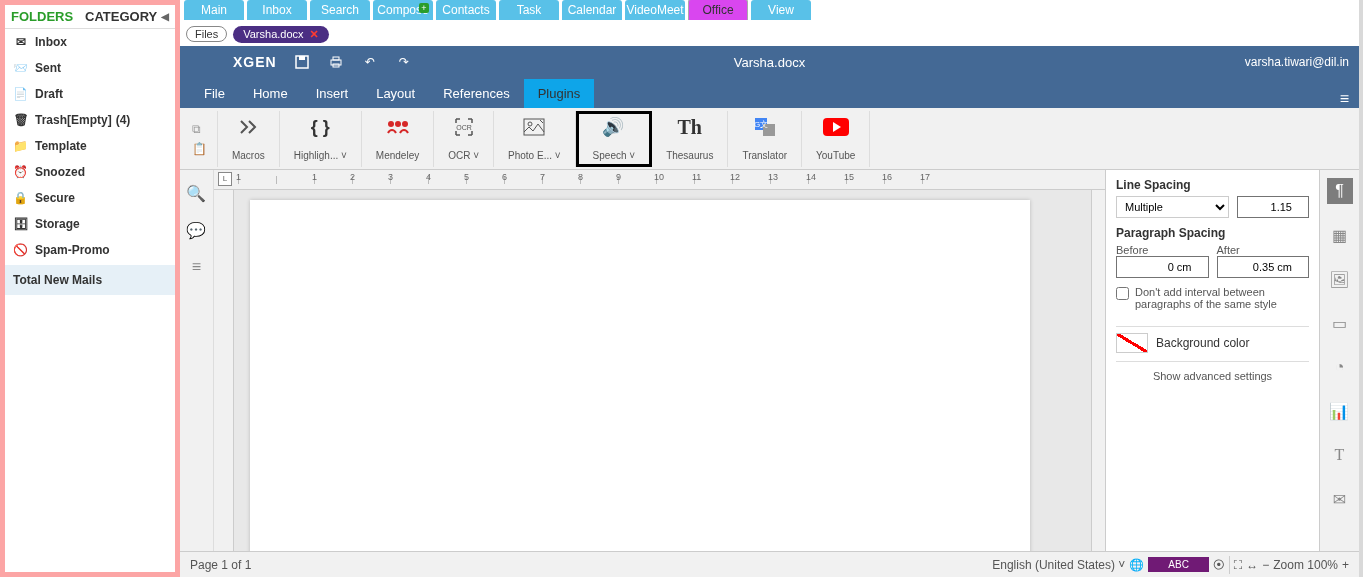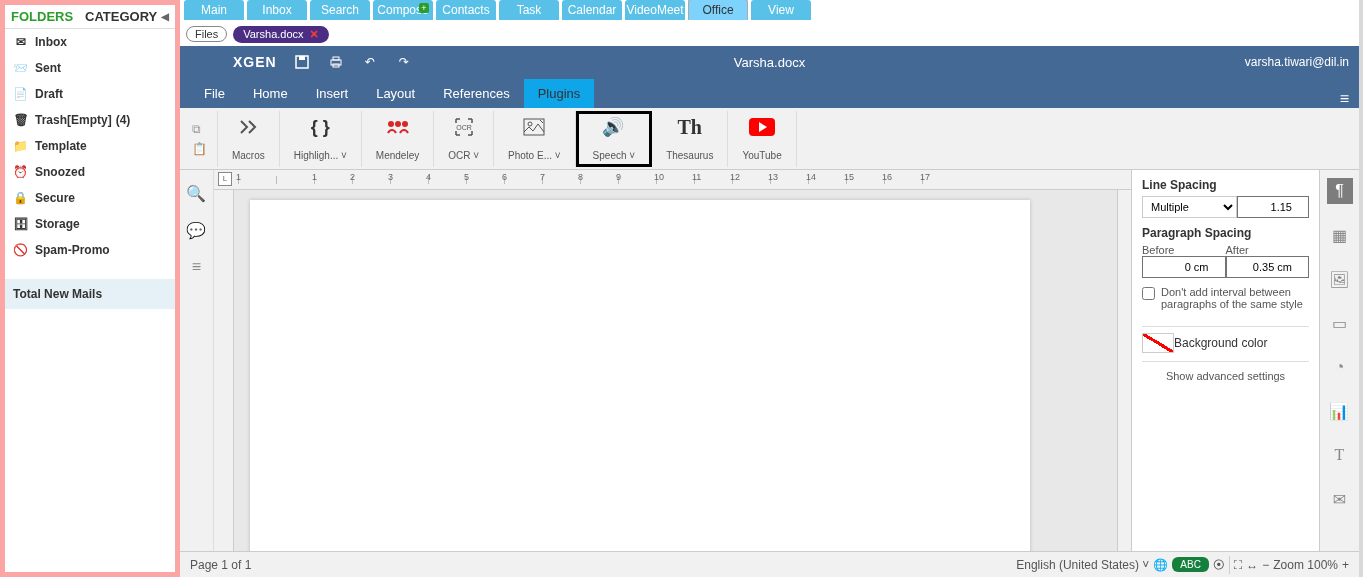--- a/index.html
+++ b/index.html
@@ -6,25 +6,25 @@
 body { font-family: Arial, sans-serif; font-size: 12px; color: #333; background: #fff; width: 1363px; height: 577px; overflow: hidden; position: relative; }
 .app { display: flex; width: 1363px; height: 577px; }
 .sidebar { width: 180px; border: 5px solid #fca5a5; background: #fff; }
 .sidebar-header { display: flex; align-items: center; padding: 4px 6px; border-bottom: 1px solid #ddd; font-weight: bold; font-size: 13px; }
 .sh-left { color: #2a9d2a; flex: 1; }
 .sh-right { color: #333; }
 .side-arrow { margin-left: 4px; color: #666; font-size: 10px; }
 .side-item { display: flex; align-items: center; padding: 6px 8px; cursor: pointer; font-weight: bold; }
 .side-item .ic { width: 16px; margin-right: 6px; display: inline-flex; justify-content: center; }
 .side-count { margin-left: 4px; font-weight: bold; }
-.total-mails { background: #e6f0f7; padding: 8px; font-weight: bold; color: #333; margin-top: 16px; }
+.total-mails { background: #e6f0f7; padding: 8px; font-weight: bold; color: #333; margin-top: 2px; }
 .main { flex: 1; display: flex; flex-direction: column; position: relative; border-right: 4px solid #d9d9d9; }
 .top-tabs { display: flex; gap: 3px; background: #fff; padding: 2px 4px; align-items: flex-end; height: 22px; }
 .top-tab { background: #59c1e8; color: #fff; padding: 3px 0; min-width: 60px; text-align: center; font-size: 12px; border-radius: 3px 3px 0 0; cursor: pointer; position: relative; }
-.top-tab.active { background: #7dd3fc; color: #333; border: 1px solid #aaa; border-bottom: none; }
+.top-tab.active { background: #d946ef; color: #333; border: 1px solid #aaa; border-bottom: none; }
 .top-tab .plus { position: absolute; right: 4px; top: 3px; width: 10px; height: 10px; background: #2a9d2a; color: #fff; font-size: 9px; line-height: 10px; text-align: center; border-radius: 2px; }
 .file-row { display: flex; align-items: center; gap: 6px; padding: 2px 6px; background: #fff; height: 24px; }
 .files-btn { border: 1px solid #888; padding: 1px 8px; border-radius: 10px; background: #fff; cursor: pointer; font-size: 11px; }
 .doc-chip { background: #4b2e83; color: #fff; padding: 2px 10px; border-radius: 10px; font-size: 11px; display: flex; align-items: center; gap: 6px; }
 .doc-chip .close { color: #ff3b30; font-weight: bold; cursor: pointer; }
 .editor-titlebar { background: #446995; color: #fff; height: 32px; display: flex; align-items: center; padding: 0 10px; position: relative; }
 .tb-left { display: flex; align-items: center; gap: 16px; margin-left: 43px; }
 .tb-center { position: absolute; left: 50%; transform: translateX(-50%); font-size: 13px; }
 .tb-right { margin-left: auto; font-size: 12px; }
 .tb-ic { width: 18px; height: 18px; display: inline-flex; align-items: center; justify-content: center; cursor: pointer; }
@@ -42,23 +42,23 @@
 .work-left { width: 34px; background: #f1f1f1; display: flex; flex-direction: column; align-items: center; gap: 18px; padding-top: 14px; border-right: 1px solid #ddd; }
 .wl-ic { color: #888; font-size: 16px; cursor: pointer; }
 .canvas-wrap { flex: 1; position: relative; display: flex; flex-direction: column; }
 .hruler { height: 20px; background: #f1f1f1; border-bottom: 1px solid #ccc; display: flex; align-items: center; padding-left: 24px; font-size: 9px; color: #666; position: relative; overflow: hidden; }
 .ruler-tab { position: absolute; left: 4px; top: 2px; width: 14px; height: 14px; border: 1px solid #888; background: #fff; font-size: 8px; text-align: center; line-height: 12px; }
 .canvas-body { flex: 1; display: flex; overflow: hidden; }
 .vruler { width: 20px; background: #f1f1f1; border-right: 1px solid #ccc; font-size: 9px; color: #666; display: flex; flex-direction: column; align-items: center; padding-top: 4px; }
 .paper-area { flex: 1; background: #e8e8e8; overflow: auto; position: relative; padding: 10px 16px; }
 .paper { background: #fff; width: 780px; min-height: 900px; box-shadow: 0 0 4px rgba(0,0,0,.2); }
 .vscroll { width: 14px; background: #f1f1f1; border-left: 1px solid #ccc; }
-.right-panel { width: 188px; background: #fff; border-left: 1px solid #ccc; padding: 8px 10px; font-size: 12px; }
+.right-panel { width: 214px; background: #fff; border-left: 1px solid #ccc; padding: 8px 10px; font-size: 12px; }
 .rp-title { font-weight: bold; margin-bottom: 4px; color: #333; }
-.rp-row { display: flex; margin-bottom: 8px; align-items: center; }
+.rp-row { display: flex; gap: 8px; margin-bottom: 8px; align-items: center; }
 .rp-sel { flex: 1; border: 1px solid #ccc; height: 22px; padding: 0 4px; font-size: 11px; background: #fff; }
 .rp-inp { width: 72px; border: 1px solid #737373; height: 22px; text-align: right; padding: 0 16px 0 4px; font-size: 11px; position: relative; }
 .rp-lbl { font-size: 11px; color: #555; }
 .rp-check { display: flex; align-items: flex-start; gap: 6px; font-size: 11px; color: #555; margin-bottom: 16px; }
 .rp-check input { margin-top: 1px; }
 .rp-swatch { width: 32px; height: 20px; border: 1px solid #ccc; background: linear-gradient(to top right, transparent 45%, red 45%, red 55%, transparent 55%); }
 .rp-link { text-align: center; color: #555; font-size: 11px; cursor: pointer; margin-top: 8px; }
 .right-icons { width: 40px; background: #f1f1f1; border-left: 1px solid #ccc; display: flex; flex-direction: column; align-items: center; gap: 18px; padding-top: 8px; }
 .ri-ic { color: #888; font-size: 16px; cursor: pointer; width: 26px; height: 26px; display: flex; align-items: center; justify-content: center; }
 .ri-ic.active { background: #7d7d7d; color: #fff; }
@@ -237,20 +237,30 @@
             <div class="rg-lbl">Speech ˅</div>
           </div>
           <div class="rib-grp">
             <div class="rg-ic">
               <span style="font-family:Georgia,serif;font-size:20px;font-weight:bold">Th</span>
             </div>
             <div class="rg-lbl">Thesaurus</div>
           </div>
           <div class="rib-grp">
             <div class="rg-ic">
+              <svg width="22" height="20" viewBox="0 0 22 20">
+                <rect x="1" y="1" width="12" height="12" fill="#4285f4"></rect>
+                <rect x="9" y="7" width="12" height="12" fill="#999"></rect>
+                <text x="7" y="10" text-anchor="middle" font-size="8" fill="#fff">G文</text>
+              </svg>
+            </div>
+            <div class="rg-lbl">Translator</div>
+          </div>
+          <div class="rib-grp">
+            <div class="rg-ic">
               <svg width="26" height="18" viewBox="0 0 26 18">
                 <rect x="0" y="0" width="26" height="18" rx="4" fill="#ff0000"></rect>
                 <path d="M10 4v10l8-5z" fill="#fff"></path>
               </svg>
             </div>
             <div class="rg-lbl">YouTube</div>
           </div>
         </div>
     </div>
 
@@ -370,21 +380,21 @@
         <span class="ri-ic" style="font-family:serif">T</span>
         <span class="ri-ic">✉</span>
       </div>
     </div>
 
     <div class="status">
       <span>Page 1 of 1</span>
       <div class="st-right">
         <span><span>English (United States)</span> ˅</span>
         <span>🌐</span>
-        <span style="background:#15803d;color:#fff;padding:2px 8px;border-radius:6px;font-size:10px">ABC</span>
+        <span style="background:#701a75;color:#fff;padding:2px 20px;border-radius:0;font-size:10px">ABC</span>
         <span>⦿</span>
         <div class="st-sep"></div>
         <span>⛶</span>
         <span>↔</span>
         <span>−</span>
         <span>Zoom 100%</span>
         <span>+</span>
       </div>
     </div>
   </div>

